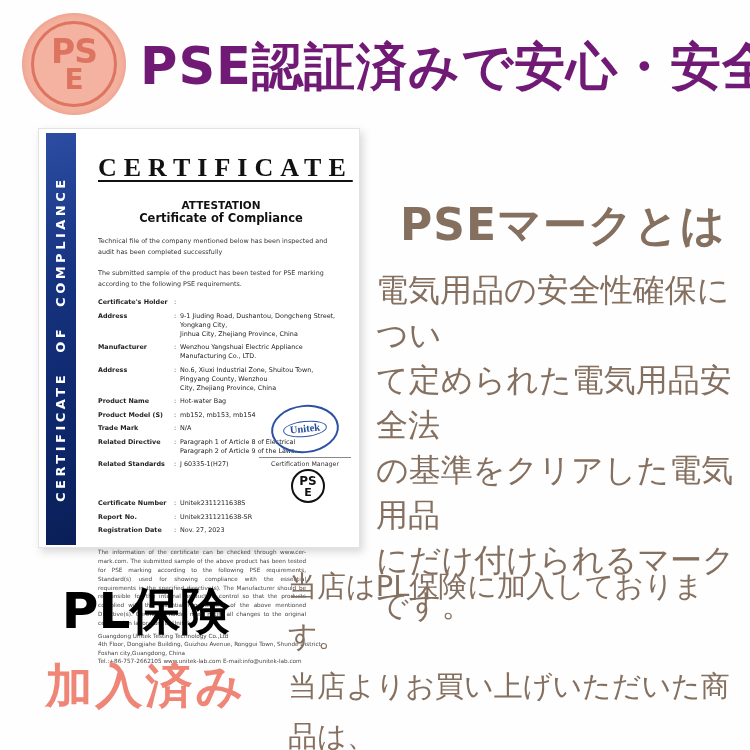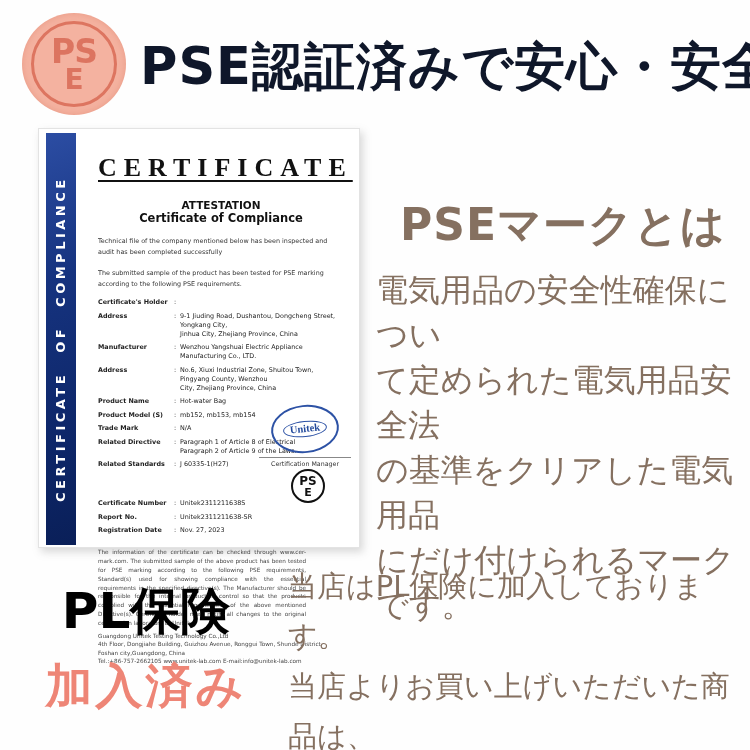--- a/index.html
+++ b/index.html
@@ -22,21 +22,21 @@
   .header-badge .ring {
     position:absolute; left:9px; top:8px; right:9px; bottom:8px;
     border:3px solid #dd7560; border-radius:50%;
     display:flex; flex-direction:column; align-items:center; justify-content:center;
     color:#dc7460; font-weight:bold; line-height:1;
   }
   .header-badge .ps { font-size:33px; letter-spacing:-1px; }
   .header-badge .e  { font-size:28px; margin-top:-2px; }
   .header-title {
     position:absolute; left:140px; top:33px; width:600px;
-    font-size:51px; font-weight:bold; color:#0f172a; letter-spacing:1px;
+    font-size:51px; font-weight:bold; color:#701a75; letter-spacing:1px;
     white-space:nowrap;
   }
 
   
   .certificate {
     position:absolute; left:38px; top:128px; width:322px; height:420px;
     background:#ffffff; border:1px solid #e3e3e3;
     box-shadow:3px 4px 8px rgba(120,120,120,.28);
   }
   .cert-band {

